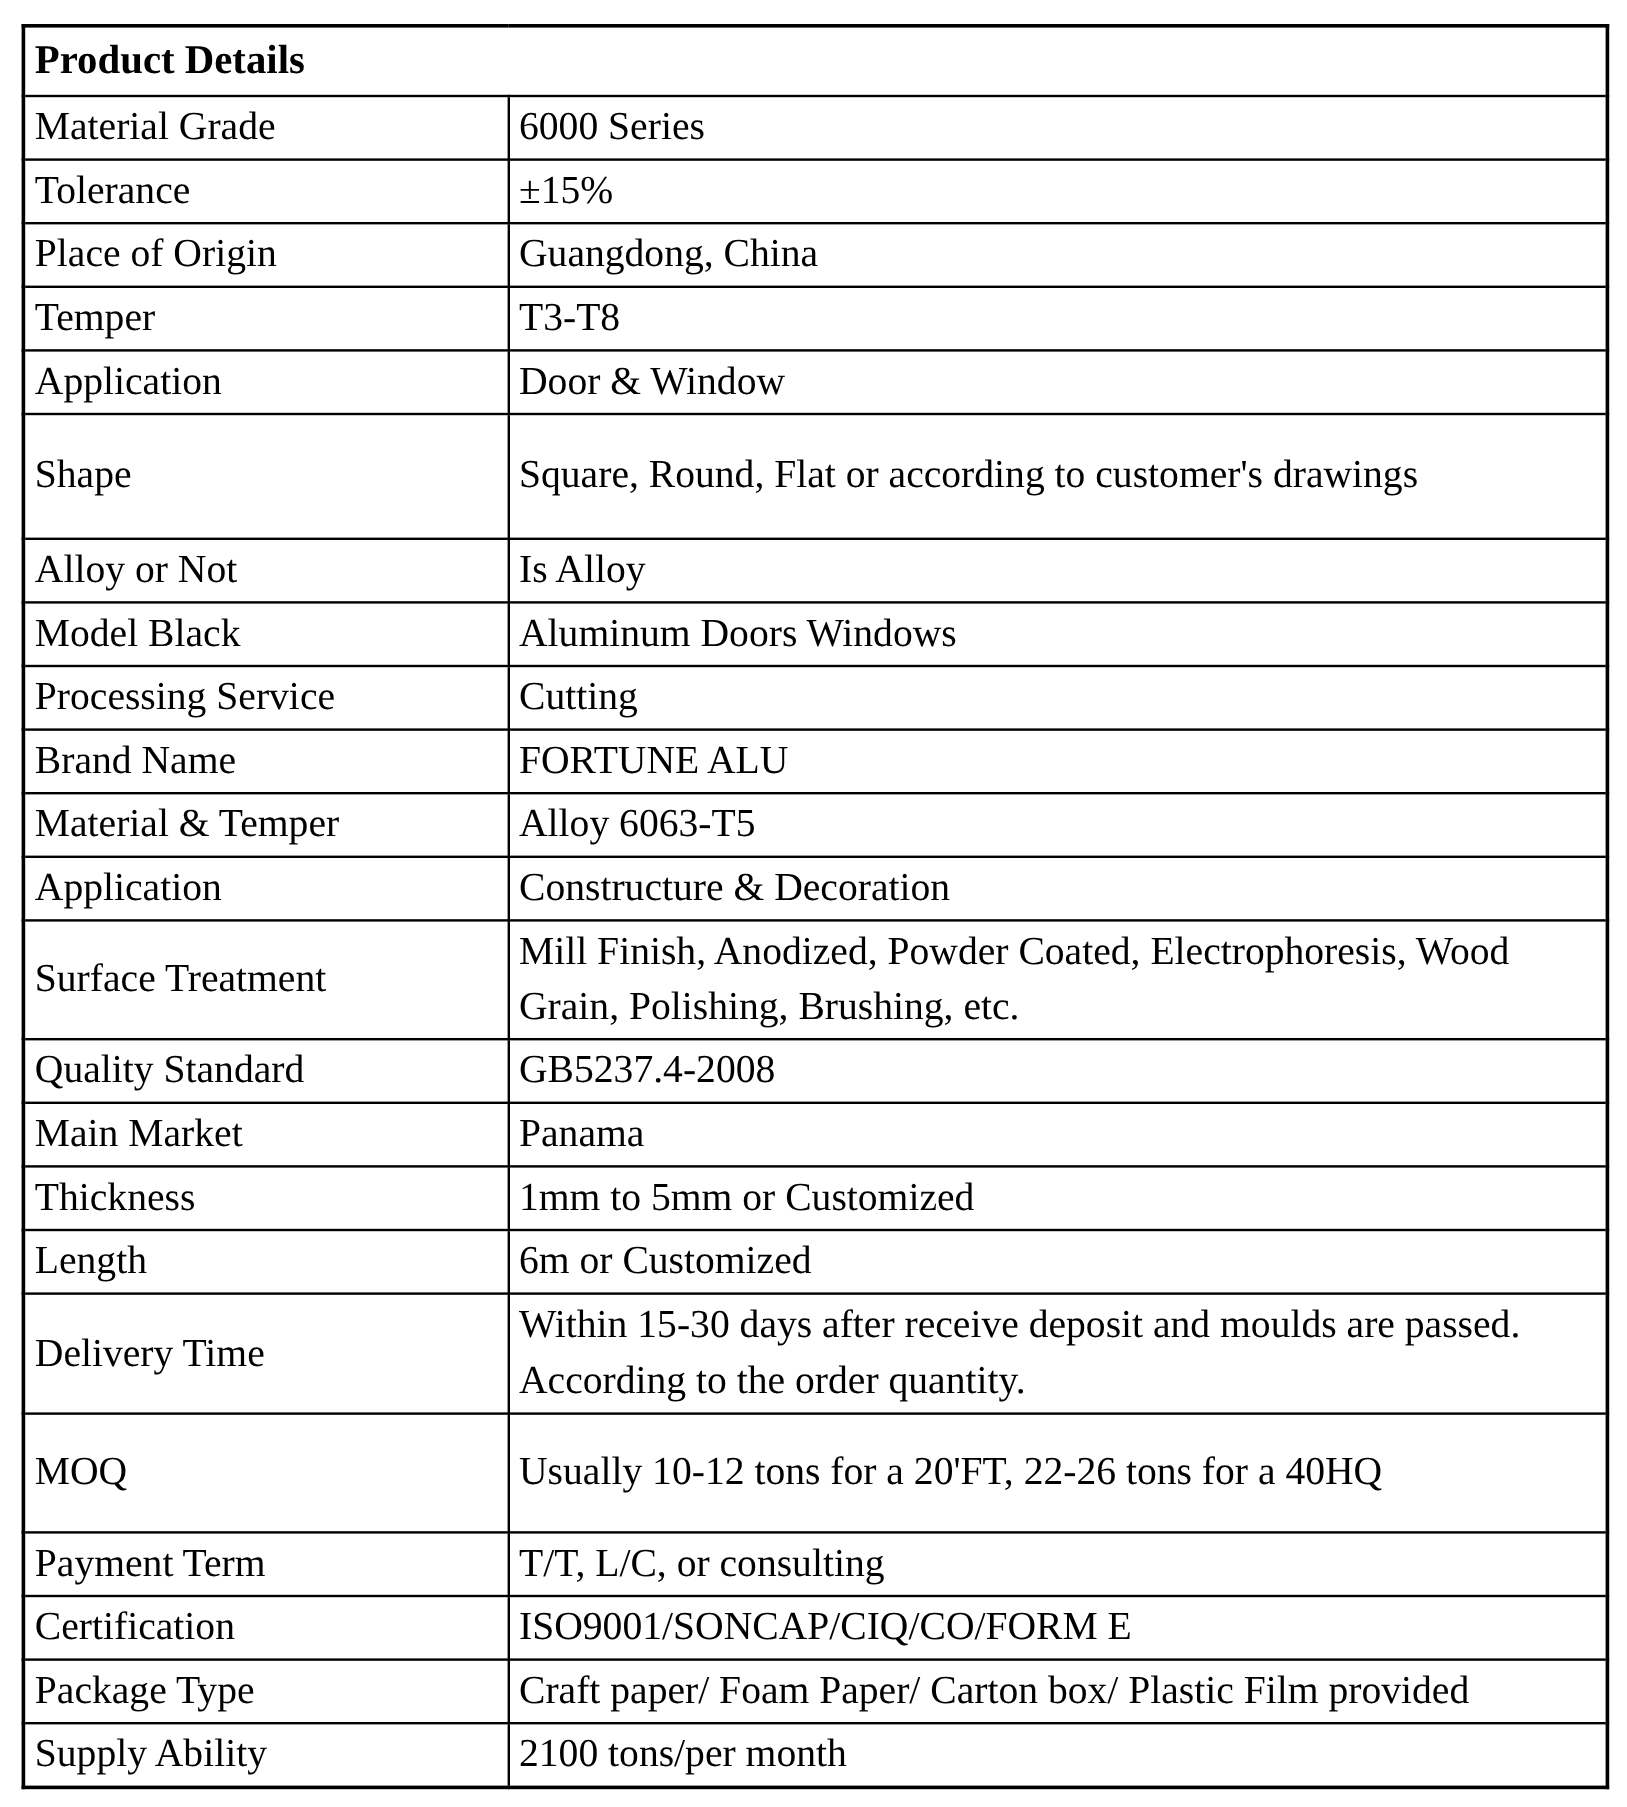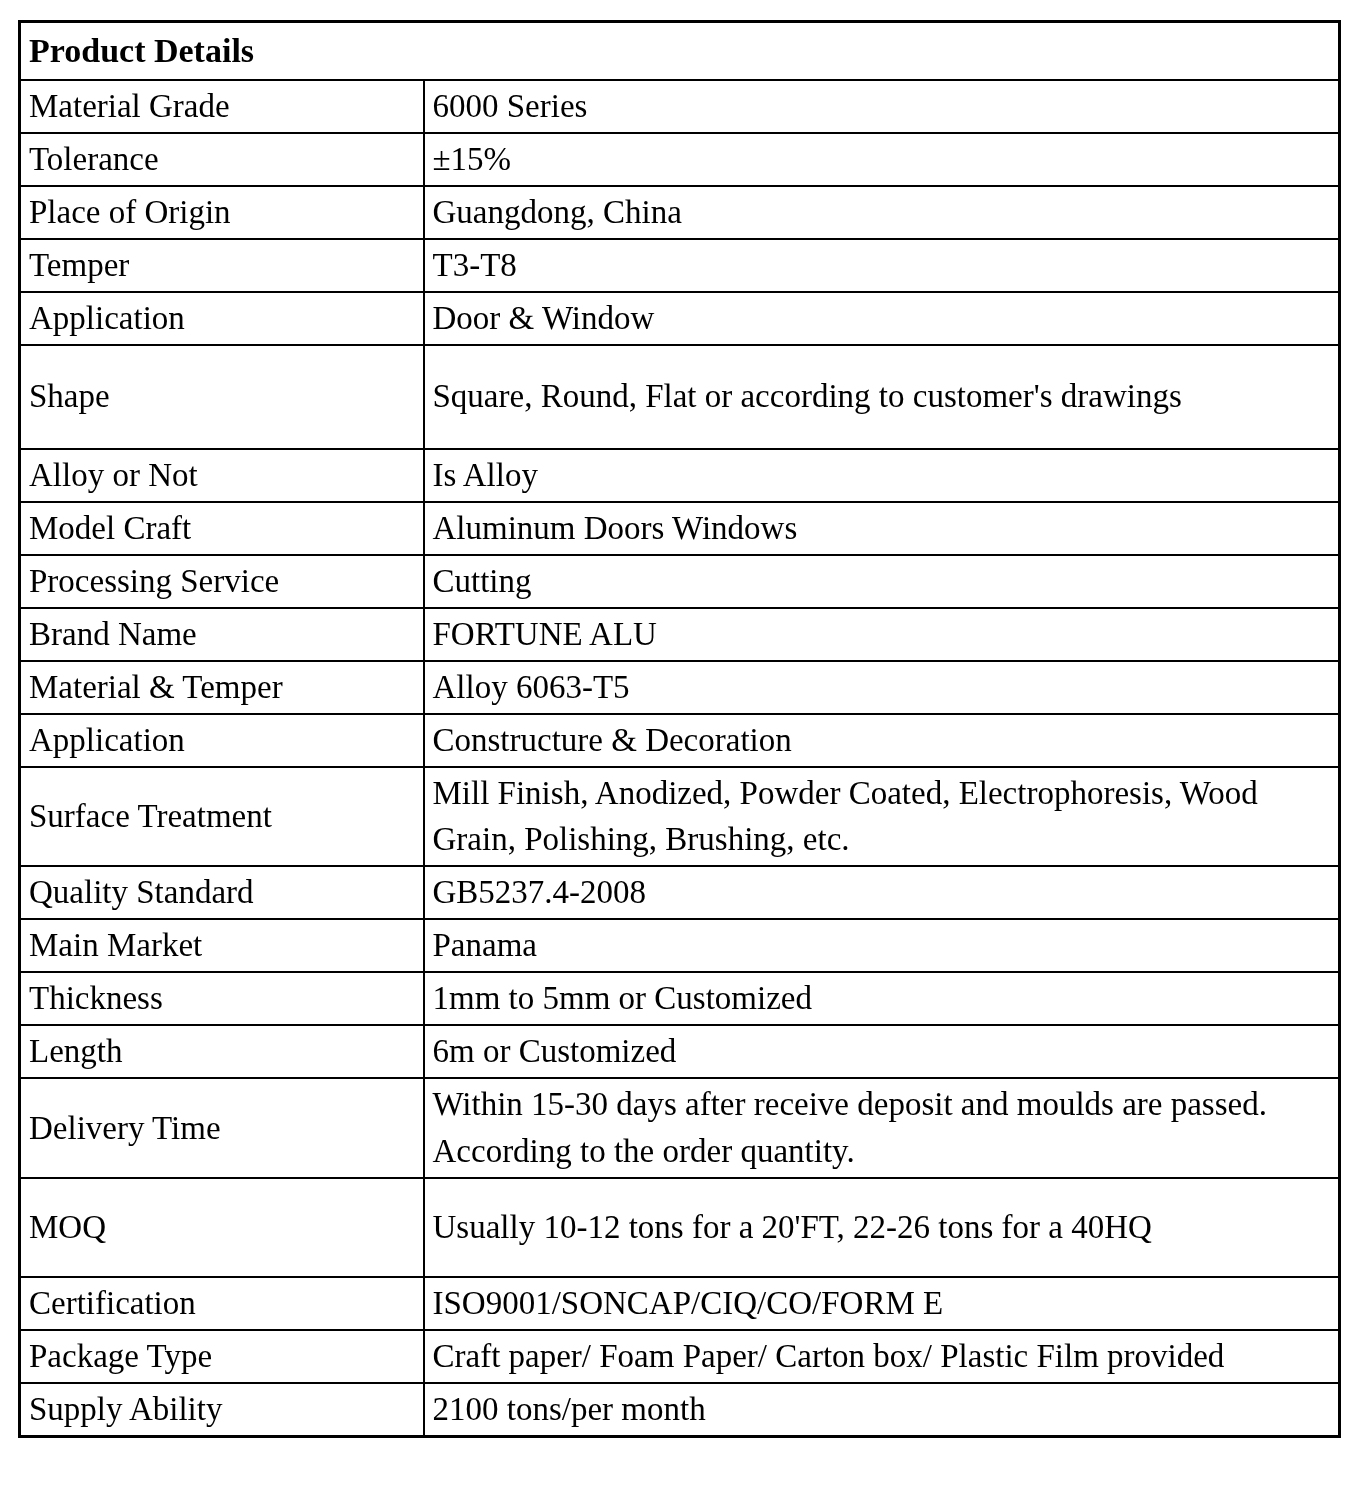--- a/index.html
+++ b/index.html
@@ -86,21 +86,21 @@
         </tr>
         <tr>
           <td>Shape</td>
           <td>Square, Round, Flat or according to customer's drawings</td>
         </tr>
         <tr>
           <td>Alloy or Not</td>
           <td>Is Alloy</td>
         </tr>
         <tr>
-          <td>Model Craft</td>
+          <td>Model Black</td>
           <td>Aluminum Doors Windows</td>
         </tr>
         <tr>
           <td>Processing Service</td>
           <td>Cutting</td>
         </tr>
         <tr>
           <td>Brand Name</td>
           <td>FORTUNE ALU</td>
         </tr>
@@ -134,20 +134,24 @@
         </tr>
         <tr>
           <td>Delivery Time</td>
           <td>Within 15-30 days after receive deposit and moulds are passed. According to the order quantity.</td>
         </tr>
         <tr>
           <td class="bold">MOQ</td>
           <td class="bold">Usually 10-12 tons for a 20'FT, 22-26 tons for a 40HQ</td>
         </tr>
         <tr>
+          <td>Payment Term</td>
+          <td>T/T, L/C, or consulting</td>
+        </tr>
+        <tr>
           <td>Certification</td>
           <td>ISO9001/SONCAP/CIQ/CO/FORM E</td>
         </tr>
         <tr>
           <td>Package Type</td>
           <td>Craft paper/ Foam Paper/ Carton box/ Plastic Film provided</td>
         </tr>
         <tr>
           <td>Supply Ability</td>
           <td>2100 tons/per month</td>

